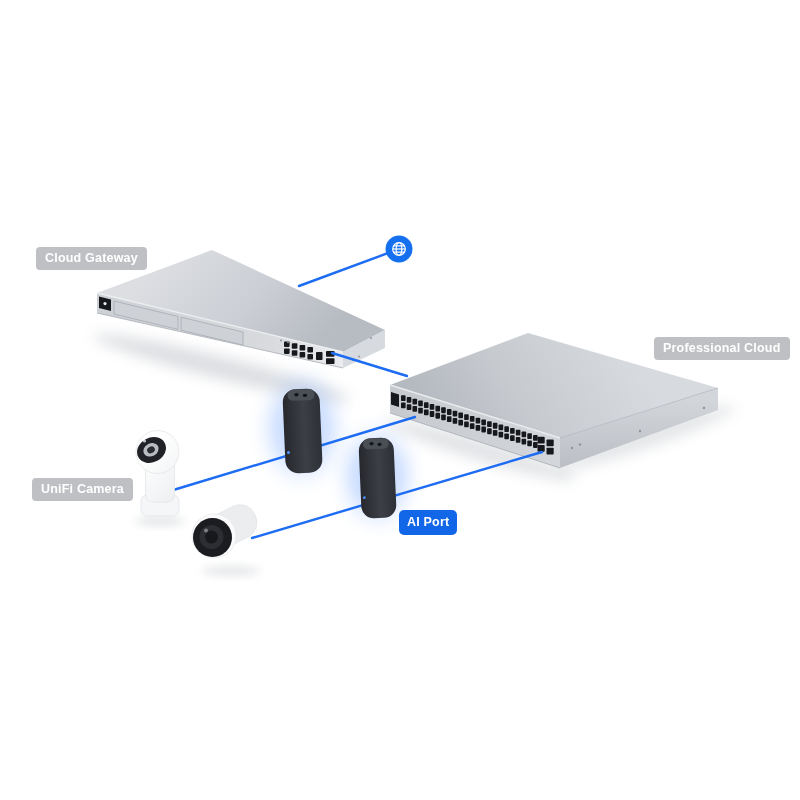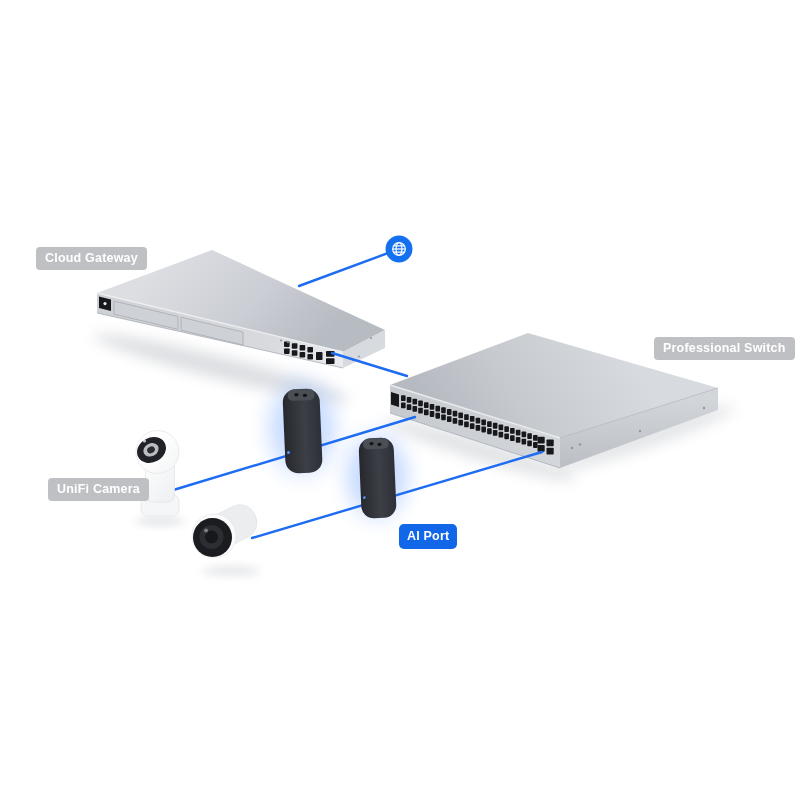--- a/index.html
+++ b/index.html
@@ -232,17 +232,17 @@
       <circle r="6.3"></circle>
       <ellipse rx="2.9" ry="6.3"></ellipse>
       <line x1="-6.3" y1="0" x2="6.3" y2="0"></line>
       <line x1="-5.4" y1="-3.1" x2="5.4" y2="-3.1"></line>
       <line x1="-5.4" y1="3.1" x2="5.4" y2="3.1"></line>
     </g>
   </g>
 </svg>
 
 <div class="label" style="left:36px;top:247px">Cloud Gateway</div>
-<div class="label" style="left:654px;top:337px">Professional Switch</div>
-<div class="label" style="left:48px;top:478px">UniFi Camera</div>
-<div class="label blue" style="left:399px;top:524px">AI Port</div>
+<div class="label" style="left:654px;top:337px">Professional Cloud</div>
+<div class="label" style="left:32px;top:478px">UniFi Camera</div>
+<div class="label blue" style="left:399px;top:510px">AI Port</div>
 
 </div>
 
 </body></html>

